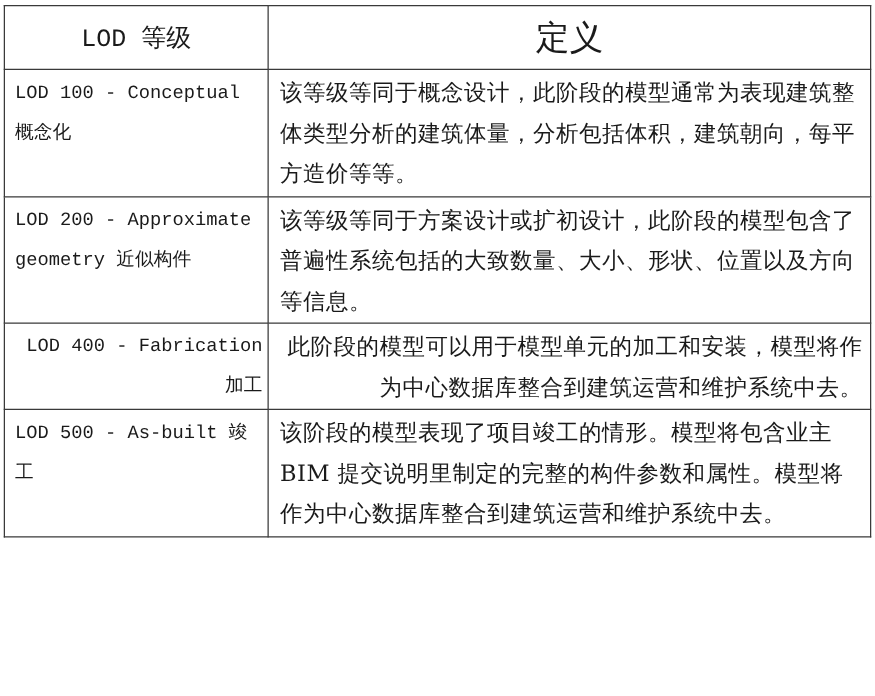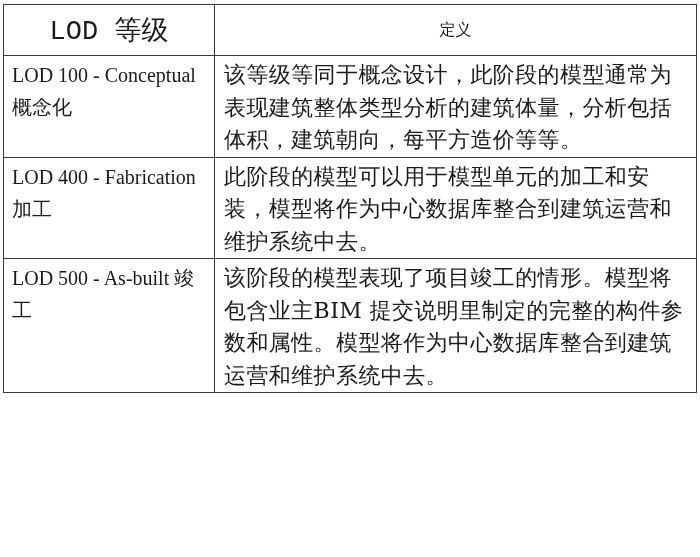--- a/index.html
+++ b/index.html
@@ -15,43 +15,43 @@
       border: 1.5px solid #3a3a3a;
       vertical-align: top;
       padding: 0;
     }
     col.c1 { width: 211px; }
     col.c2 { width: 482px; }
     th {
       height: 50px;
       font-family: "DejaVu Sans", sans-serif;
       font-weight: normal;
-      font-size: 16px;
+      font-size: 27px;
       text-align: center;
       vertical-align: middle !important;
     }
-    th.h1 { font-family: "Liberation Mono", "DejaVu Sans Mono", monospace; font-size: 27px; }
+    th.h1 { font-family: "Liberation Mono", "DejaVu Sans Mono", monospace; font-size: 20px; }
     td.name {
-      font-family: Liberation Serif, serif;
-      font-size: 20px;
+      font-family: Liberation Mono, monospace;
+      font-size: 15px;
       line-height: 32px;
       padding: 3px 4px 0 8px !important;
       word-break: break-all;
     }
     td.def {
       font-family: "DejaVu Serif", serif;
-      font-size: 22px;
+      font-size: 18px;
       line-height: 32.5px;
       padding: 3px 6px 0 9px !important;
       letter-spacing: 0.4px;
     }
     tr.r1 td { height: 95px; }
     tr.r2 td { height: 95px; }
     tr.r3 td { height: 131px; }
-    tr.r4 td { height: 65px; }
+    tr.r4 td { height: 65px; text-align: right; }
     tr.r5 td { height: 96px; }
   </style>
 </head>
 <body>
 
 <table class="lod">
   <colgroup>
       <col class="c1">
       <col class="c2">
     </colgroup>
@@ -59,20 +59,24 @@
     <tr>
       <th class="h1">LOD 等级</th>
       <th>定义</th>
     </tr>
   </thead>
   <tbody>
     <tr class="r1">
       <td class="name">LOD 100 - Conceptual 概念化</td>
       <td class="def">该等级等同于概念设计，此阶段的模型通常为表现建筑整体类型分析的建筑体量，分析包括体积，建筑朝向，每平方造价等等。</td>
     </tr>
+    <tr class="r2">
+      <td class="name">LOD 200 - Approximate geometry 近似构件</td>
+      <td class="def">该等级等同于方案设计或扩初设计，此阶段的模型包含了普遍性系统包括的大致数量、大小、形状、位置以及方向等信息。</td>
+    </tr>
     <tr class="r4">
       <td class="name">LOD 400 - Fabrication 加工</td>
       <td class="def">此阶段的模型可以用于模型单元的加工和安装，模型将作为中心数据库整合到建筑运营和维护系统中去。</td>
     </tr>
     <tr class="r5">
       <td class="name">LOD 500 - As-built 竣工</td>
       <td class="def">该阶段的模型表现了项目竣工的情形。模型将包含业主BIM 提交说明里制定的完整的构件参数和属性。模型将作为中心数据库整合到建筑运营和维护系统中去。</td>
     </tr>
   </tbody>
 </table>

